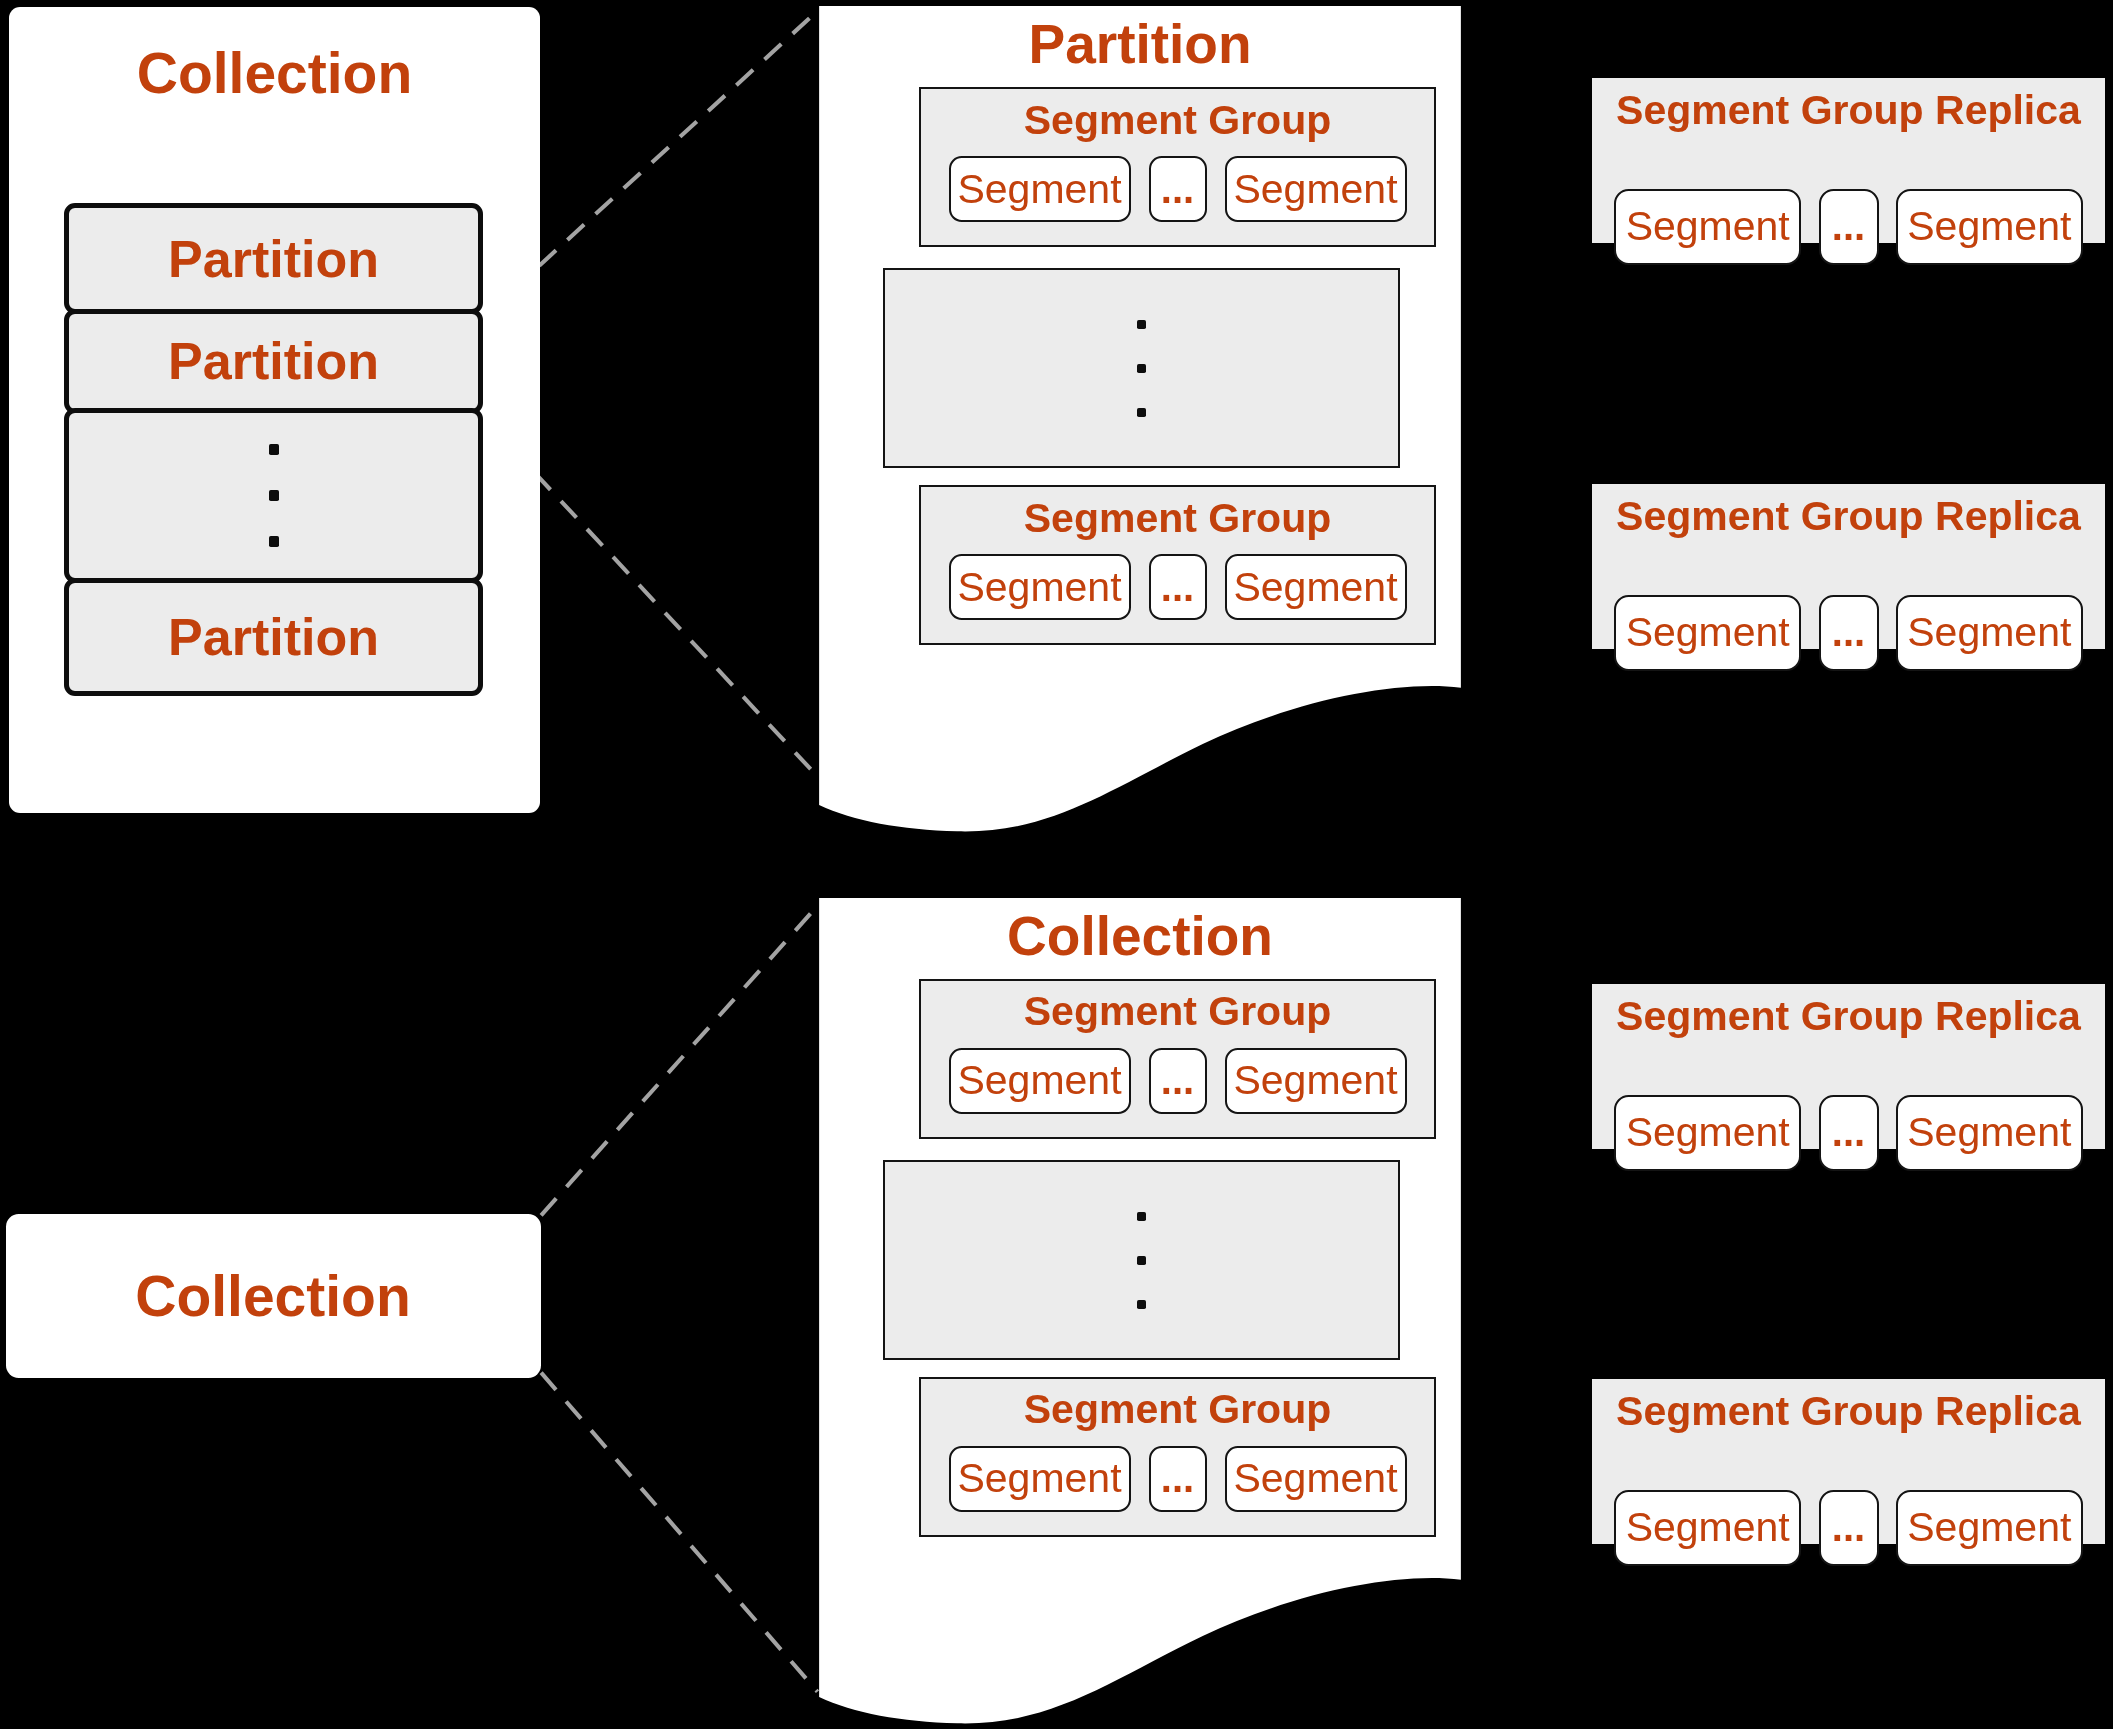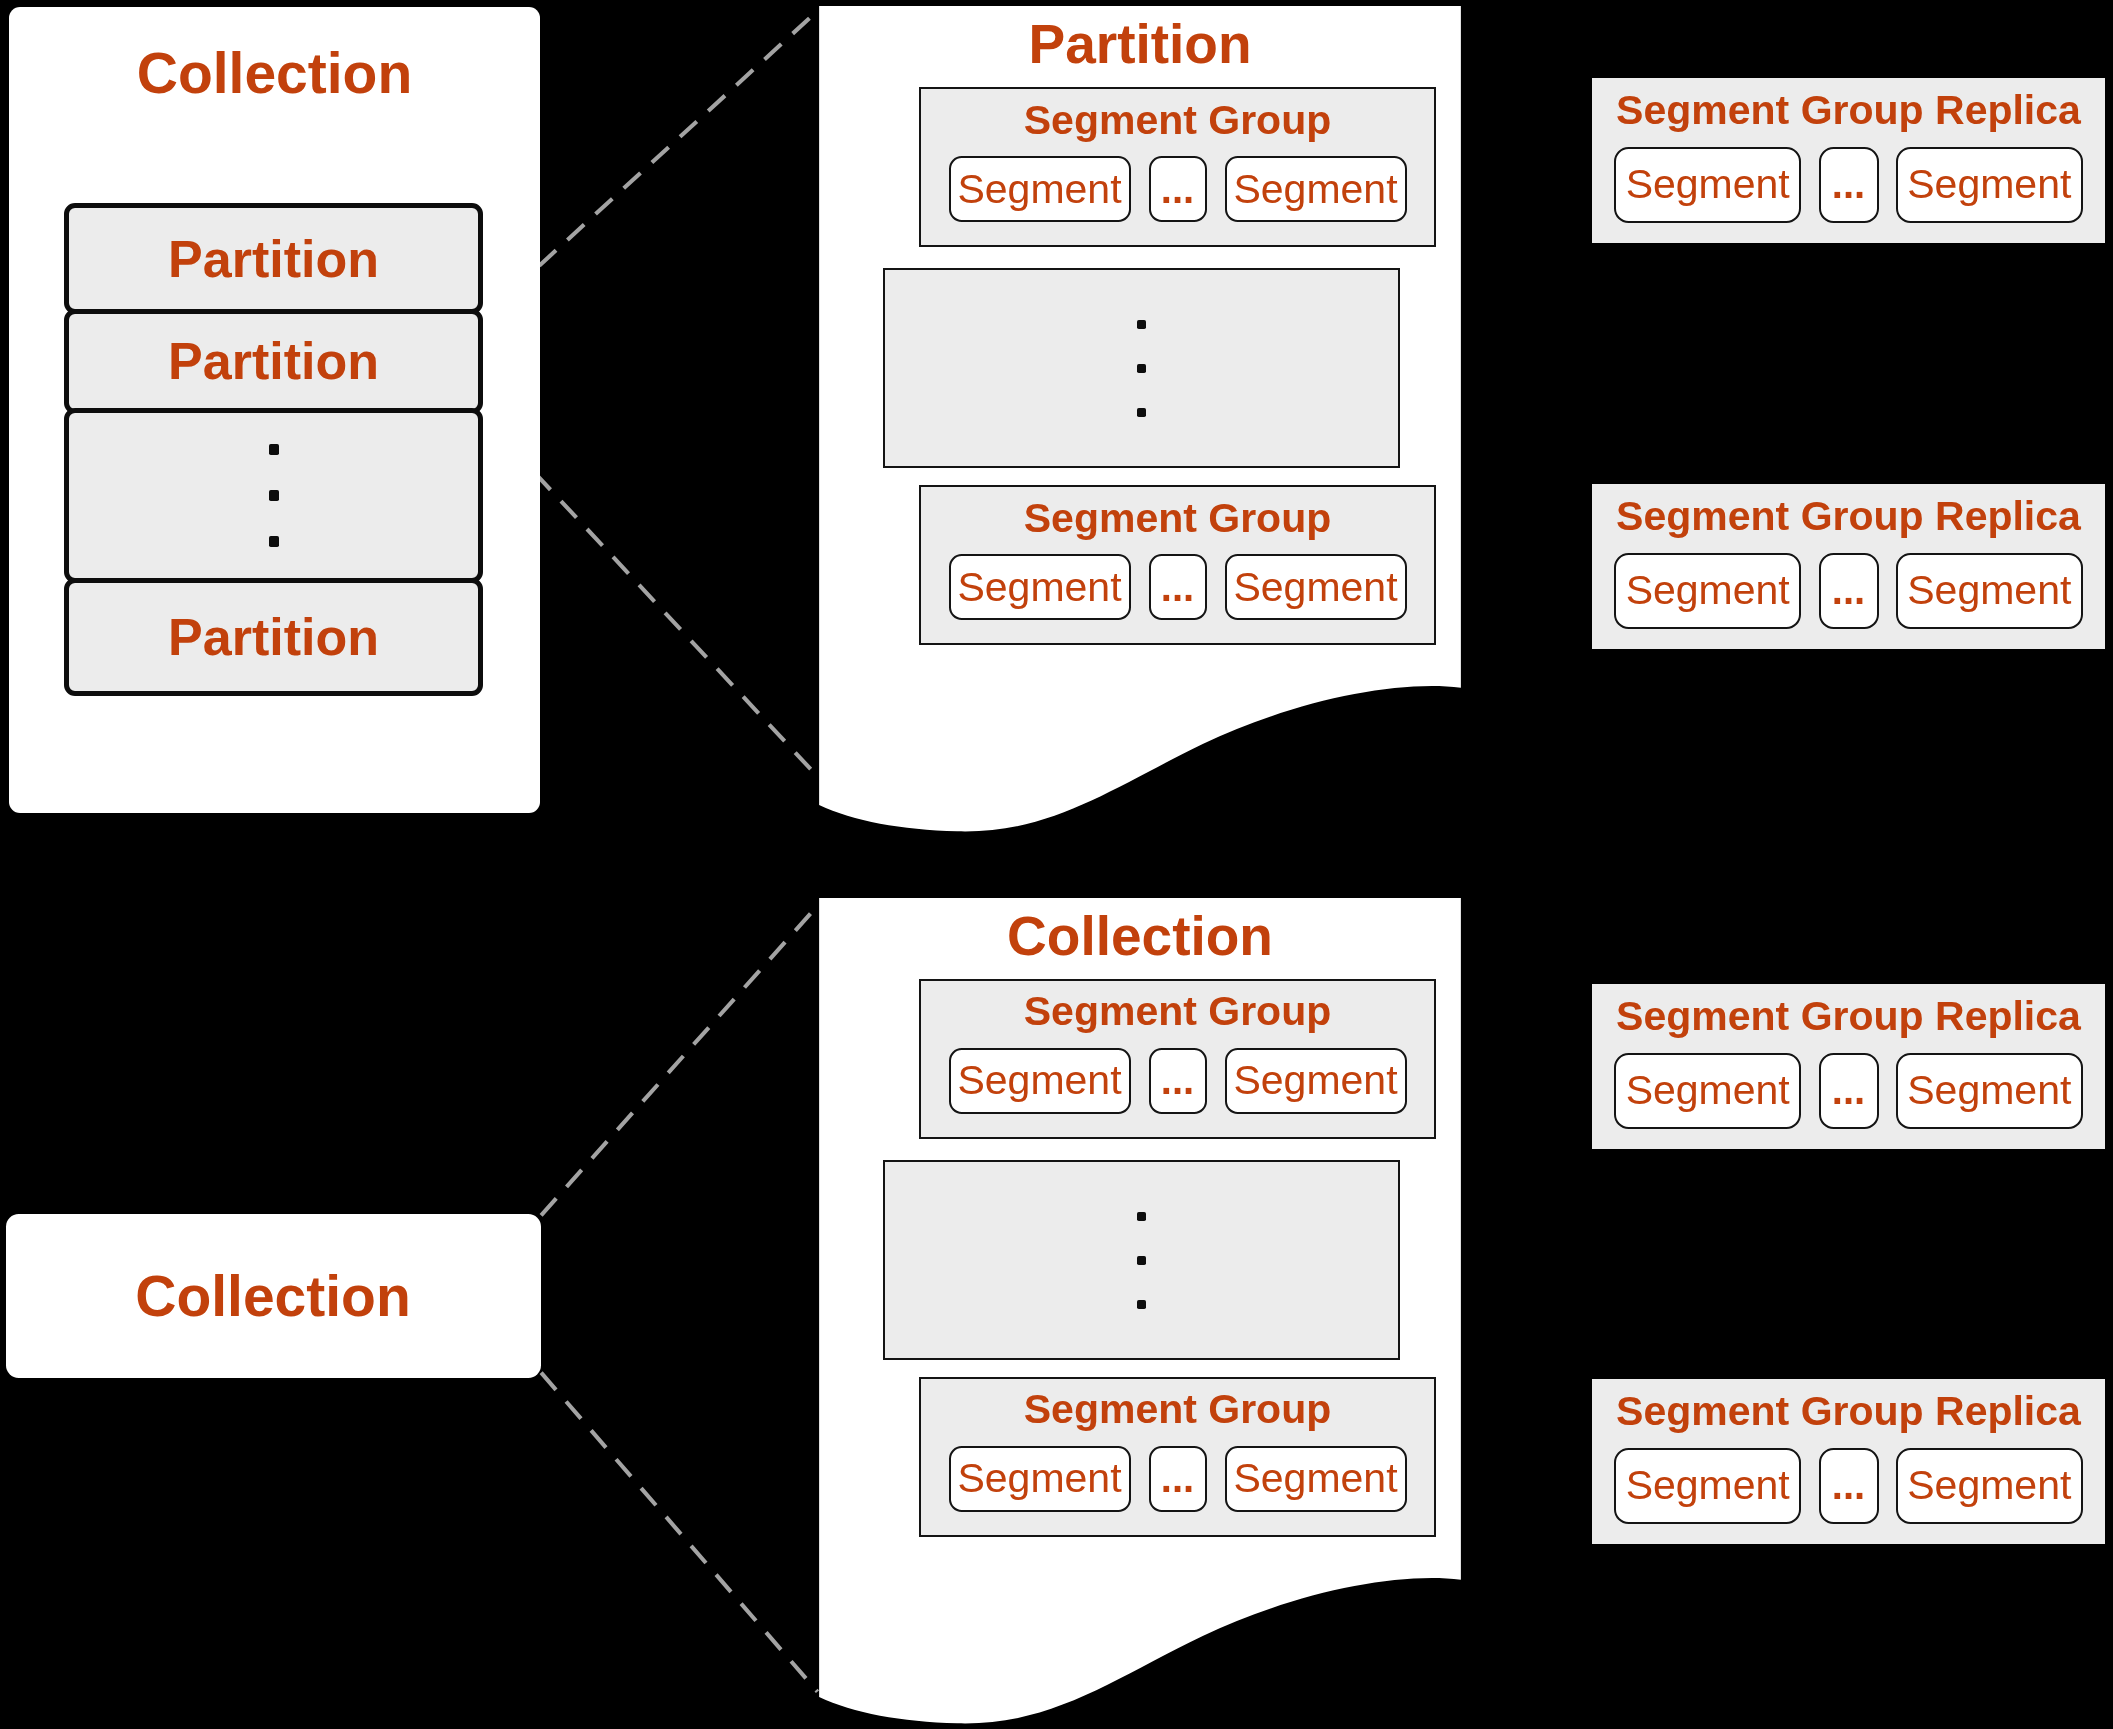--- a/index.html
+++ b/index.html
@@ -60,21 +60,21 @@
   .panel-dots {
     position:absolute; left:64px; width:517px; height:200px;
     box-sizing:border-box; background:#ececec; border:2.7px solid #141414;
     display:flex; align-items:center; justify-content:center;
   }
   .panel-dots .vdots i { width:8.2px; height:9px; }
 
   
   .replica {
     position:absolute; left:1592px; width:513px; height:165px;
-    background:#ececec; display:flex; flex-direction:column; align-items:center;
+    background:#ececec; display:flex; flex-direction:column; align-items:center;gap:42px;
   }
   .replica-title { font-size:41px; font-weight:bold; margin-top:9px; white-space:nowrap; }
   .replica .sg-row { margin-top:12.7px; gap:17.3px; }
   .replica .segbox { width:187px; height:76px; border-radius:14.5px; }
   .replica .dotbox { width:60px; height:76px; border-radius:14.5px; }
 
   
   .pill {
     position:absolute; left:5.5px; top:1214px; width:535px; height:164px;
     background:#ffffff; border-radius:12.7px;

